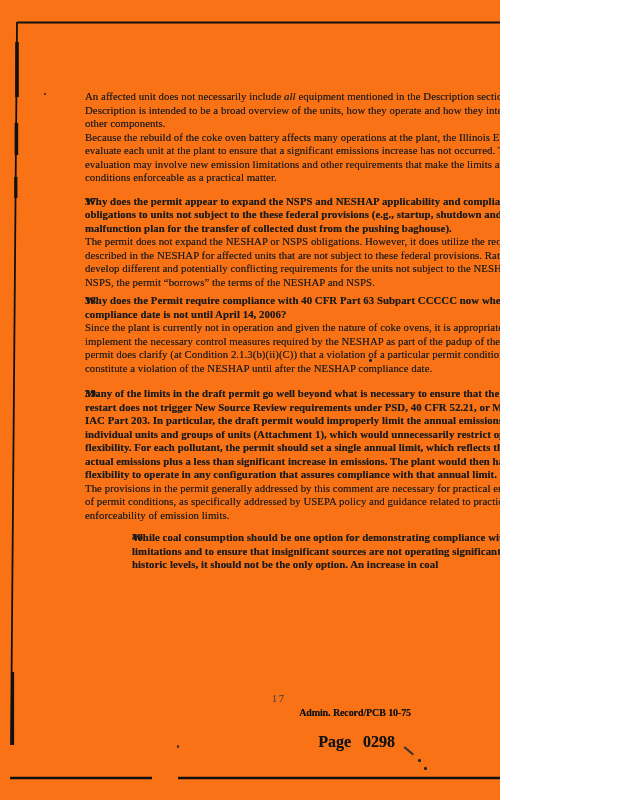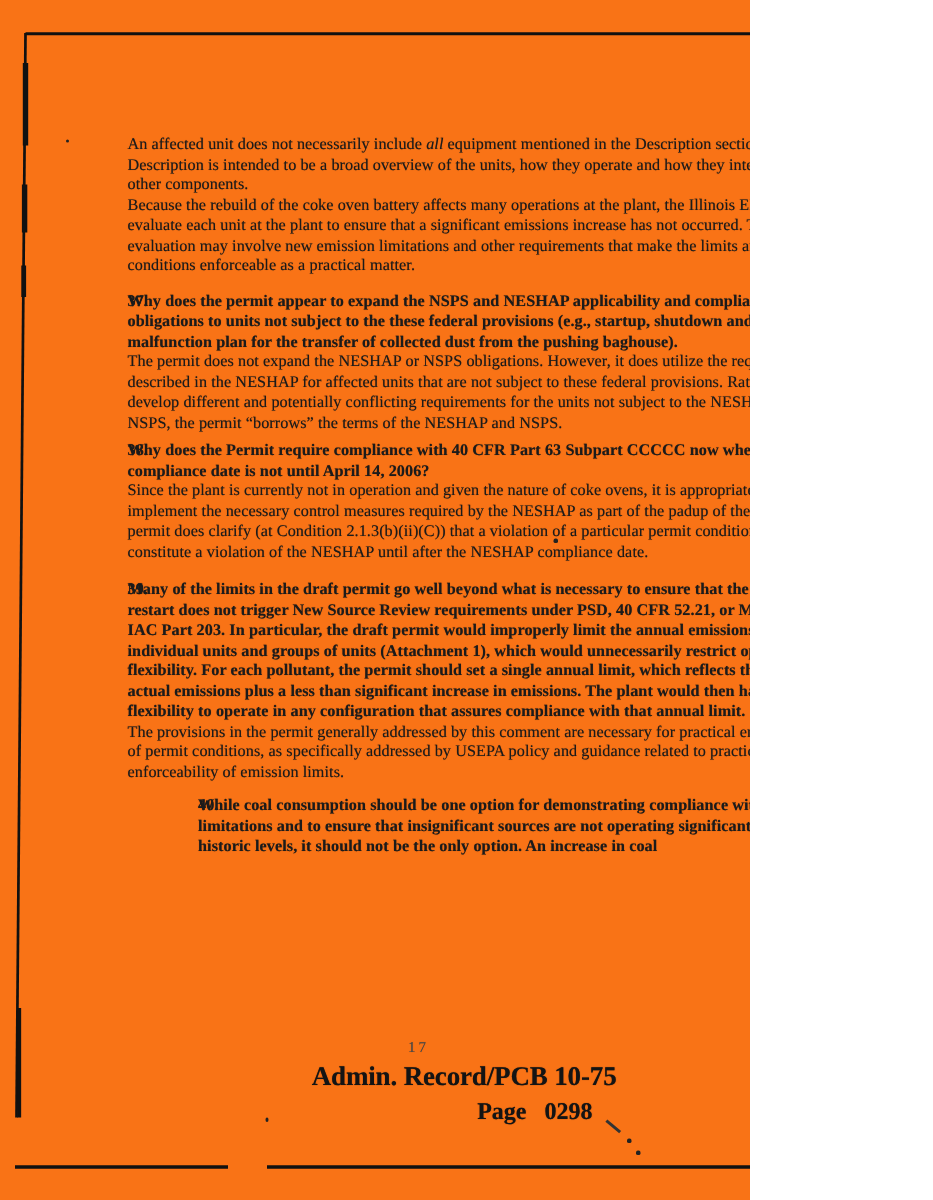--- a/index.html
+++ b/index.html
@@ -58,21 +58,21 @@
     top: 693px;
     font-size: 10px;
     letter-spacing: 2px;
     color: #474747;
     text-shadow: 0 0 0.5px rgba(60,60,60,0.5);
   }
   .stamp1 {
     position: absolute;
     right: 89px;
     top: 707px;
-    font-size: 18px;
+    font-size: 10px;
     font-weight: 700;
     letter-spacing: -0.1px;
     color: #141414;
     text-shadow: 0 0 0.6px rgba(15,15,15,0.7);
     white-space: nowrap;
     text-align: right;
   }
   .stamp2 {
     position: absolute;
     right: 105px;

